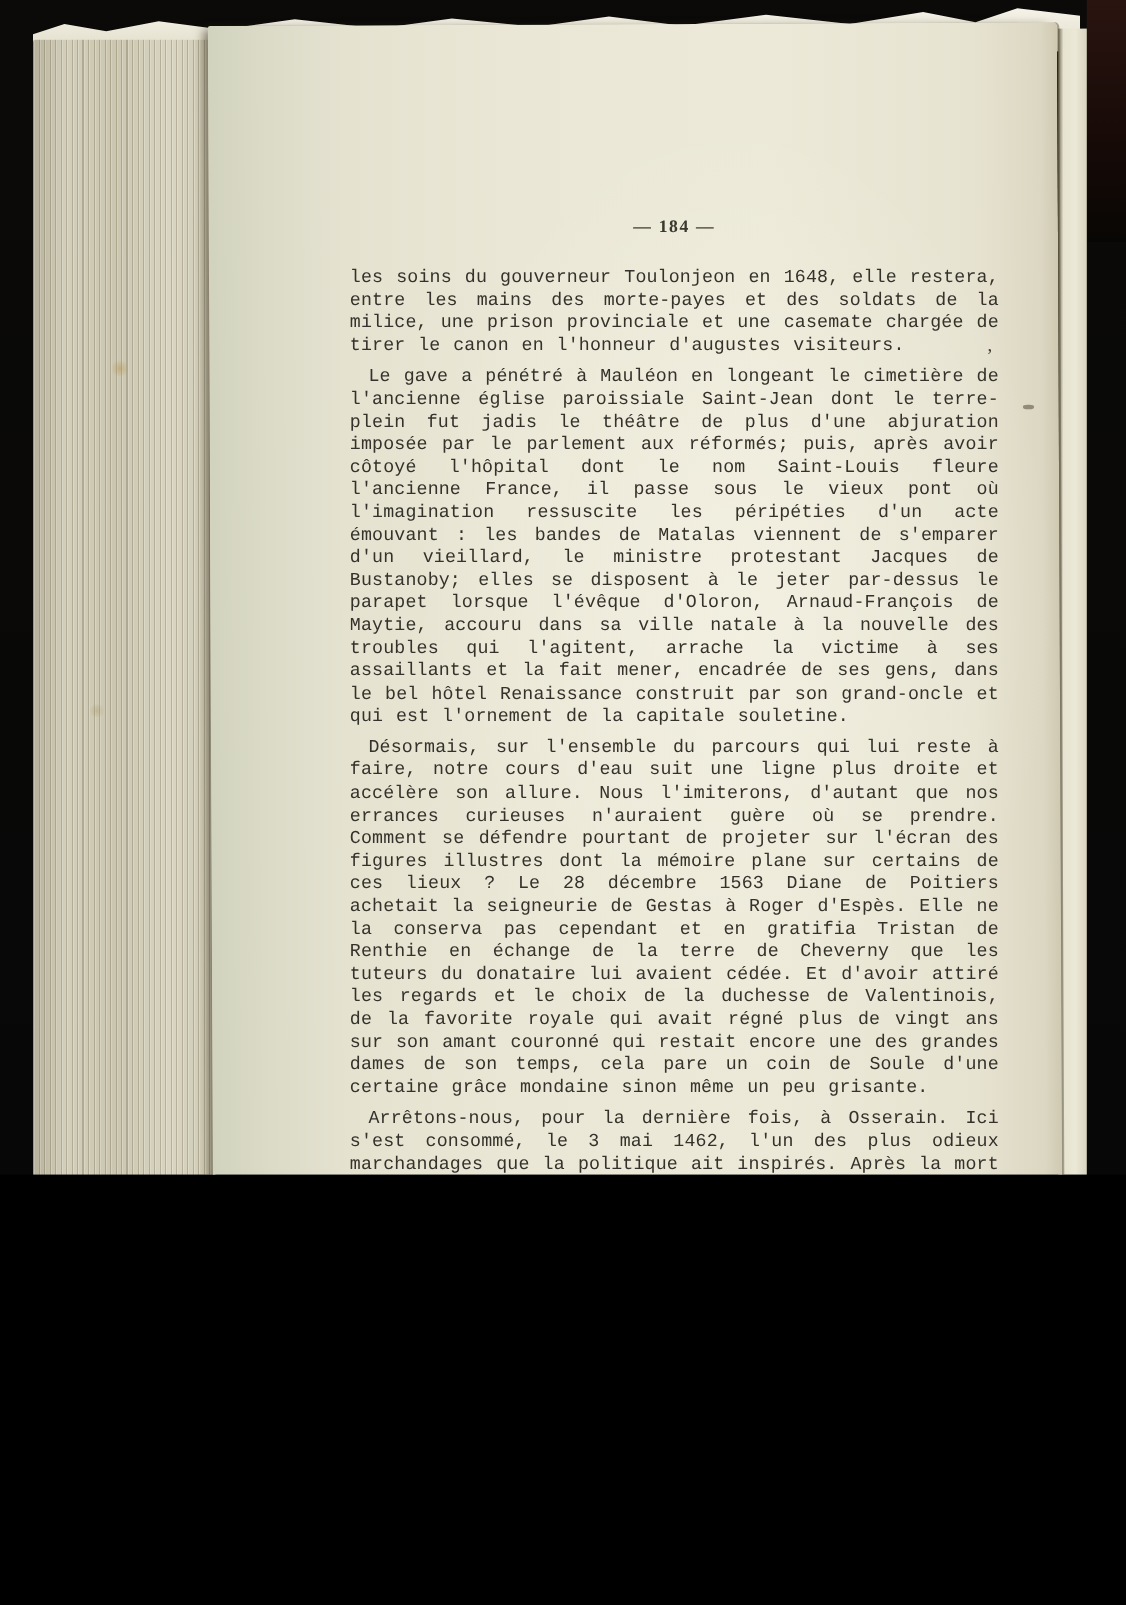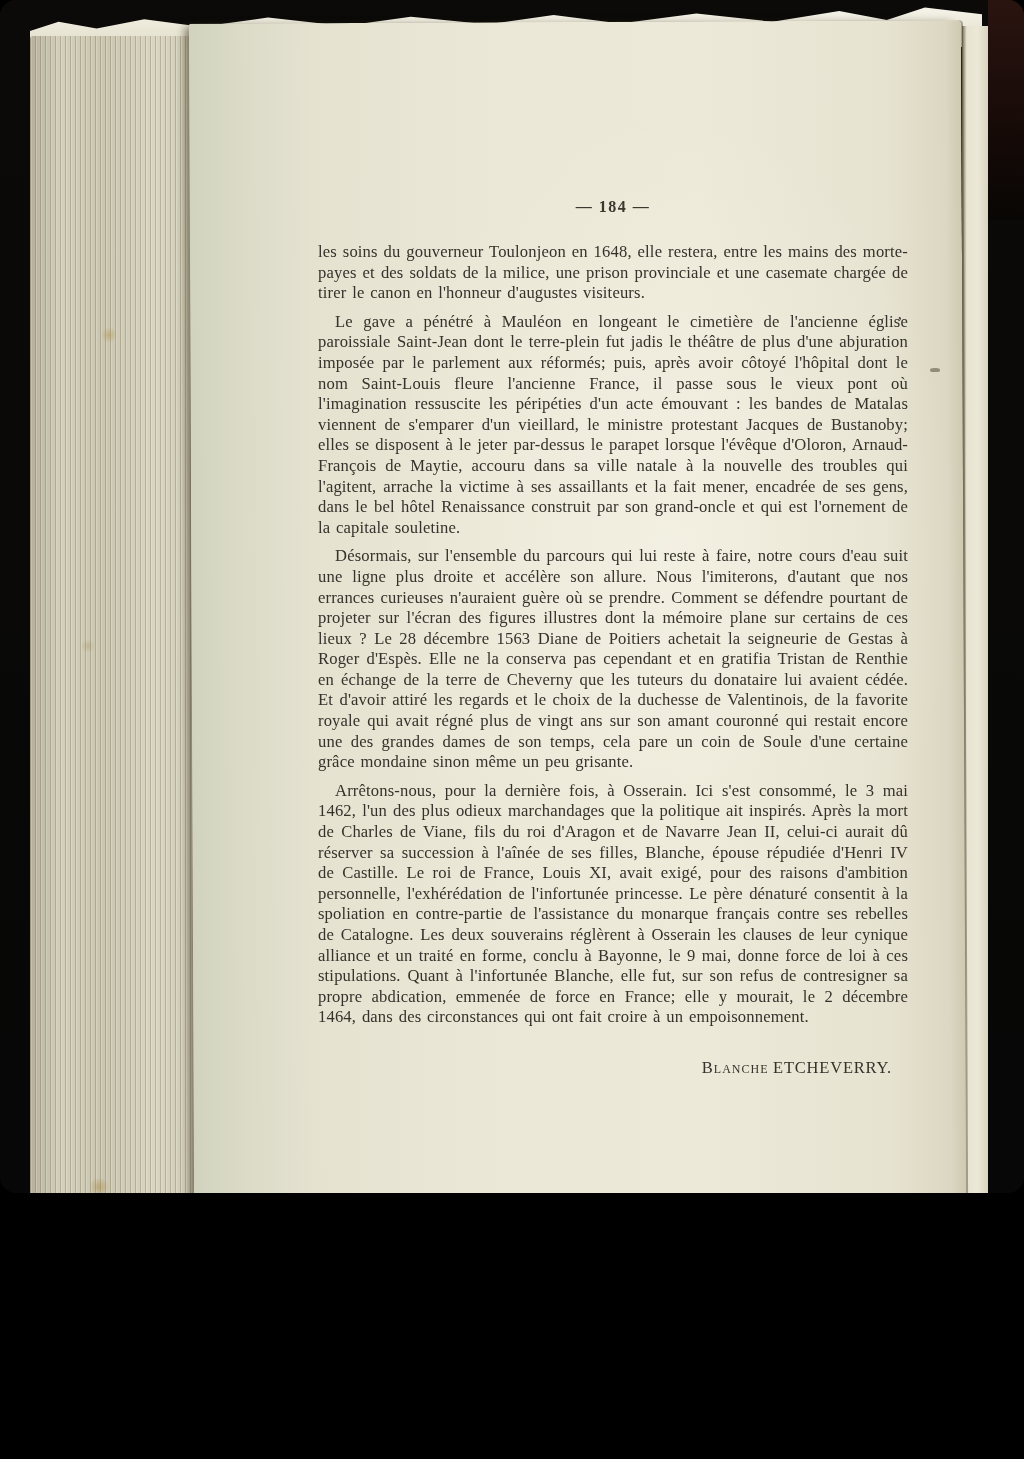--- a/index.html
+++ b/index.html
@@ -3,25 +3,24 @@
 <meta charset="utf-8">
 <style>
   html, body {
     margin: 0;
     padding: 0;
     background: #000;
   }
   .scan {
     position: relative;
     width: 1024px;
-    height: 1193px;
+    height: 1068px;
     background: linear-gradient(180deg, #0b0a08 0%, #070707 100%);
     overflow: hidden;
     font-family: "Liberation Serif", "DejaVu Serif", serif;
-    border-radius: 16px;
   }
   
   .cover-hint {
     position: absolute;
     right: 0; top: 0;
     width: 36px; height: 220px;
     background: linear-gradient(180deg, #2a1410 0%, #160a07 60%, #080604 100%);
   }
   
   .paper-top {
@@ -100,20 +99,21 @@
   }
   .para {
     margin: 8px 0 0 0;
     font-size: 16.6px;
     line-height: 20.6px;
     text-align: justify;
     text-justify: inter-word;
     word-spacing: 1.5px;
     letter-spacing: 0.15px;
     text-indent: 17px;
+    font-family: Liberation Mono, monospace;
   }
   .para.first {
     margin-top: 26px;
     text-indent: 0;
   }
   .stray-comma {
     position: absolute;
     top: 106px;
     right: 6px;
     font-size: 17px;

